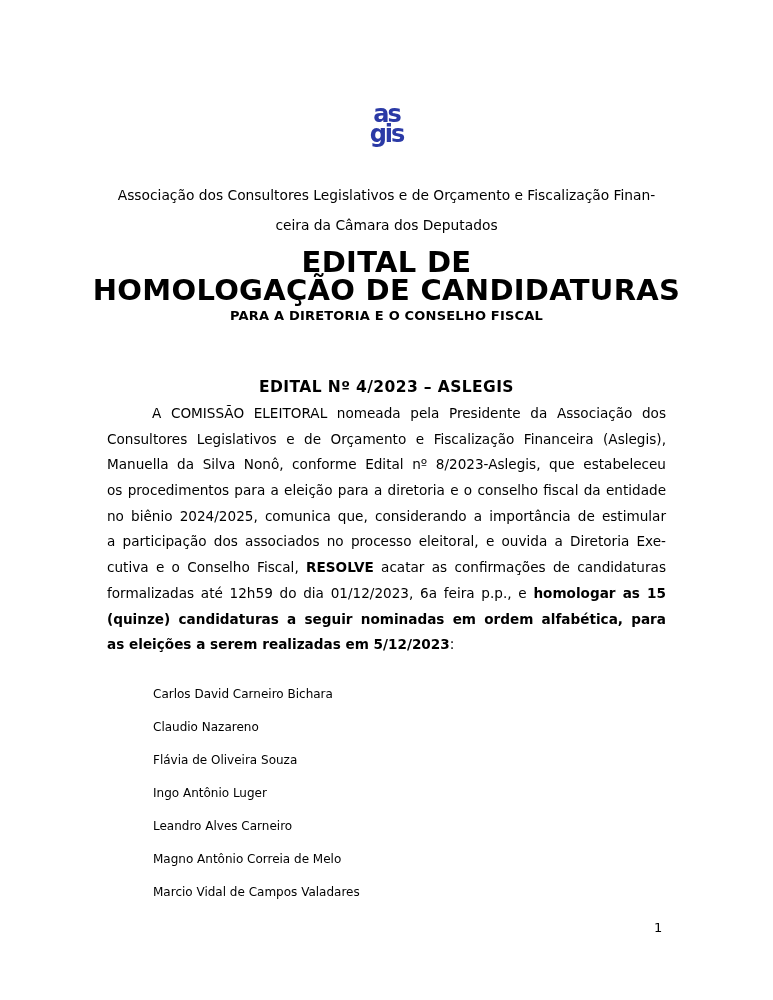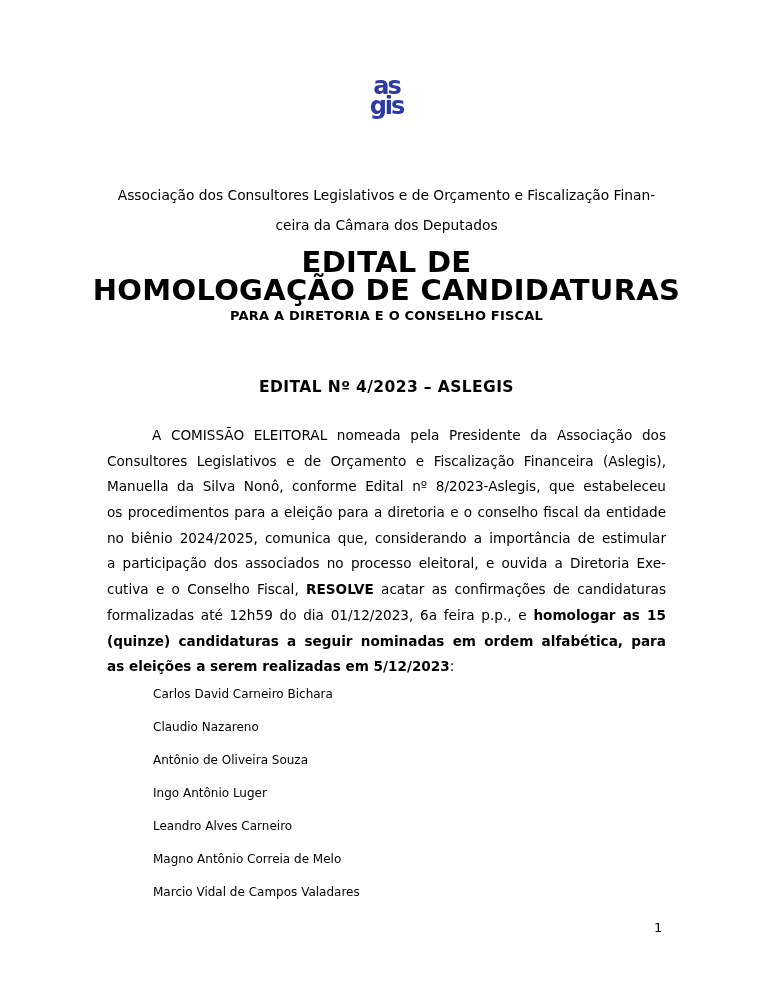--- a/index.html
+++ b/index.html
@@ -51,21 +51,21 @@
     position: absolute;
     top: 354px; left: 0; right: 0;
     text-align: center;
     font-weight: bold;
     font-size: 15.5px;
     letter-spacing: 0.4px;
     margin-top: 24px;
   }
   .body-paragraph {
     position: absolute;
-    top: 423px; left: 107px;
+    top: 401px; left: 107px;
     width: 559px;
     font-size: 13.6px;
   }
   .body-line {
     text-align: justify;
     text-align-last: justify;
     line-height: 25.7px;
     height: 25.7px;
     white-space: normal;
   }
@@ -85,21 +85,21 @@
     position: absolute;
     top: 920px; left: 654px;
     font-size: 13px;
   }
 </style>
 </head>
 <body>
 
 <div class="page">
 
-  <div class="logo" style="color: rgb(43, 58, 166);">
+  <div class="logo" style="color: rgb(43, 58, 166); margin-top: 28px;">
     <div class="logo-row">as</div>
     <div class="logo-row">gis</div>
   </div>
 
   <div class="org">
     <div>Associação dos Consultores Legislativos e de Orçamento e Fiscalização Finan-</div>
     <div>ceira da Câmara dos Deputados</div>
   </div>
 
   <div class="title-block">
@@ -119,21 +119,21 @@
       <div class="body-line"><span>a participação dos associados no processo eleitoral, e ouvida a Diretoria Exe-</span></div>
       <div class="body-line"><span>cutiva e o Conselho Fiscal, </span><span class="b">RESOLVE</span><span> acatar as confirmações de candidaturas</span></div>
       <div class="body-line"><span>formalizadas até 12h59 do dia 01/12/2023, 6a feira p.p., e </span><span class="b">homologar as 15</span></div>
       <div class="body-line"><span class="b">(quinze) candidaturas a seguir nominadas em ordem alfabética, para</span></div>
       <div class="body-line last"><span class="b">as eleições a serem realizadas em 5/12/2023</span><span>:</span></div>
     </div>
 
   <div class="candidates" id="candidates-list">
       <div class="candidate">Carlos David Carneiro Bichara</div>
       <div class="candidate">Claudio Nazareno</div>
-      <div class="candidate">Antônio de Oliveira Souza</div>
+      <div class="candidate">Flávia de Oliveira Souza</div>
       <div class="candidate">Ingo Antônio Luger</div>
       <div class="candidate">Leandro Alves Carneiro</div>
       <div class="candidate">Magno Antônio Correia de Melo</div>
       <div class="candidate">Marcio Vidal de Campos Valadares</div>
     </div>
 
   <div class="page-number">1</div>
 
 </div>
 

